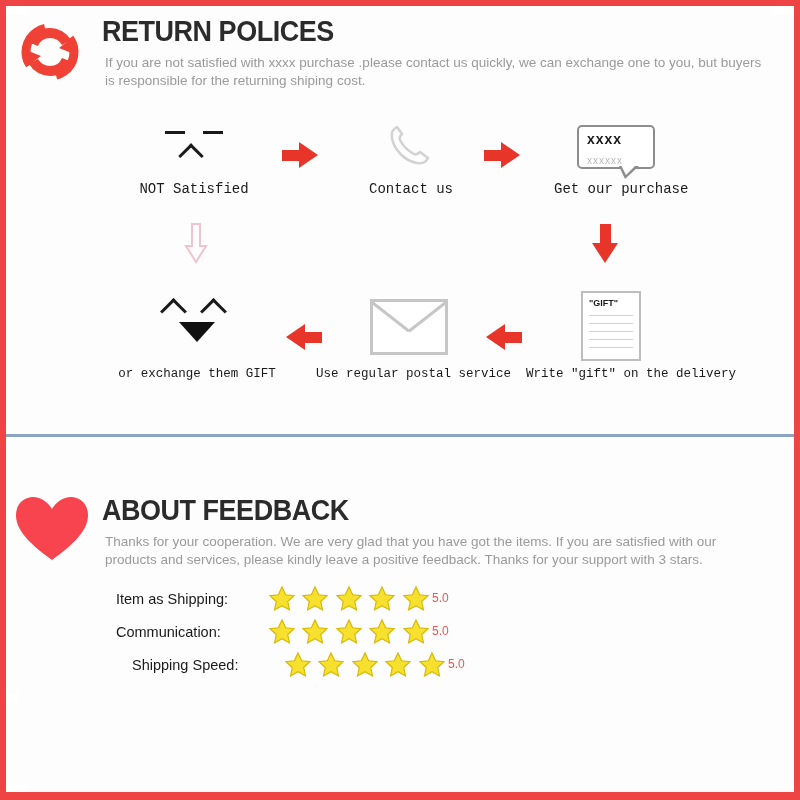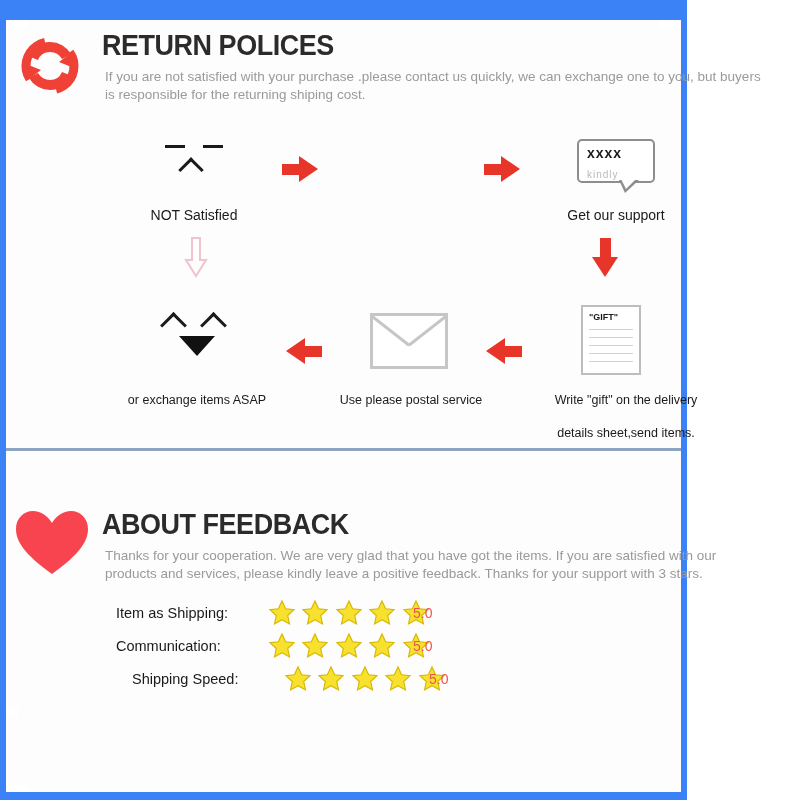--- a/index.html
+++ b/index.html
@@ -4,24 +4,24 @@
 <style>
   html,body{margin:0;padding:0;}
   body{
     width:800px;height:800px;
     background:#ffffff;
     font-family:"Liberation Sans", sans-serif;
     overflow:hidden;
   }
   .page{
     position:relative;
-    width:687px;height:800px;
+    width:800px;height:800px;
     box-sizing:border-box;
-    background:#3b82f6;
-    padding:20px 6px 8px 6px;
+    background:#ef4444;
+    padding:6px 6px 8px 6px;
   }
   .inner{
     position:relative;
     width:100%;height:100%;
     background:#fdfdfd;
     box-sizing:border-box;
   }
   
   .notch{position:absolute;background:#ffffff;}
   .notch-left-top{left:0;top:0;width:22px;height:8px;}
@@ -48,22 +48,23 @@
     position:absolute;
     color:#9a9a9a;
     font-size:13.5px;
     line-height:18px;
     width:660px;
   }
   .s-return{left:99px;top:48px;}
   .s-feedback{left:99px;top:97px;}
   .cell{position:absolute;text-align:center;}
   .cell .caption{
-    font-size:14px;color:#1a1a1a;margin-top:14px;line-height:19px;
+    font-size:14px;color:#1a1a1a;margin-top:2px;line-height:19px;
     white-space:nowrap;
+    font-family:Liberation Mono, monospace;
   }
   .cell .caption.small{font-size:12.5px;}
   .glyphbox{height:62px;display:flex;align-items:center;justify-content:center;}
 
   
   .face{position:relative;width:74px;height:48px;}
   .eye-dash{position:absolute;top:8px;width:20px;height:3px;background:#1a1a1a;}
   .eye-dash.l{left:8px;}
   .eye-dash.r{left:46px;}
   .mouth-caret{
@@ -138,21 +139,21 @@
   
   .divider{position:absolute;left:0;right:0;top:428px;height:3px;background:#8fa3c2;}
 
   
   .sec-feedback{position:relative;}
   .heart{position:absolute;left:8px;top:58px;width:76px;height:70px;}
   .rate-row{position:absolute;left:0;width:100%;height:32px;}
   .rate-label{position:absolute;left:110px;font-size:14.5px;color:#1a1a1a;}
   .stars{position:absolute;left:262px;top:-6px;}
   .stars svg{display:inline-block;margin-right:1px;}
-  .score{position:absolute;left:407px;font-size:14px;color:#ef5350;}
+  .score{position:absolute;left:426px;font-size:12px;color:#ef5350;}
 </style>
 </head>
 <body>
 
 <div class="page">
   <div class="inner">
 
     <div class="notch notch-left-top"></div>
     <div class="notch notch-right-top"></div>
     <div class="notch notch-left-bot"></div>
@@ -166,56 +167,64 @@
           <path d="M56 20 l2 16 -15 -6 z" fill="#ef4136"></path>
           <path d="M34 58 a24 24 0 0 1 -21 -12 l9 -5 a14 14 0 0 0 12 7 z" fill="#ef4136"></path>
           <path d="M12 48 l-2 -16 15 6 z" fill="#ef4136"></path>
           <path d="M34 10 a24 24 0 0 0 -22 14 l10 4 a13 13 0 0 1 12 -8 z" fill="#ef4136"></path>
           <path d="M34 58 a24 24 0 0 0 22 -14 l-10 -4 a13 13 0 0 1 -12 8 z" fill="#ef4136"></path>
           <circle cx="34" cy="34" r="24" fill="none" stroke="#ef4136" stroke-width="9" stroke-dasharray="46 30" transform="rotate(-35 34 34)"></circle>
         </svg>
       </div>
 
       <div class="title t-return">RETURN POLICES</div>
-      <div class="subtitle s-return">If you are not satisfied with your purchase .please contact us quickly, we can exchange one to you, but buyers is responsible for the returning shiping cost.</div>
+      <div class="subtitle s-return">If you are not satisfied with xxxx purchase .please contact us quickly, we can exchange one to you, but buyers is responsible for the returning shiping cost.</div>
 
       <div class="cell" style="left:128px;top:110px;width:120px;">
         <div class="glyphbox">
           <div class="face">
             <div class="eye-dash l"></div>
             <div class="eye-dash r"></div>
             <div class="mouth-caret"></div>
           </div>
         </div>
         <div class="caption">NOT Satisfied</div>
       </div>
 
       <div class="cell" style="left:276px;top:136px;width:44px;">
         <div class="arr-r">
             <div class="shaft"></div>
             <div class="head"></div>
           </div>
       </div>
 
+      <div class="cell" style="left:345px;top:110px;width:120px;">
+        <div class="glyphbox phone">
+          <svg width="56" height="56" viewBox="0 0 56 56">
+            <path d="M14 8 c-4 2 -6 6 -5 11 c2 12 13 23 25 25 c5 1 9 -1 11 -5 l-8 -6 c-2 2 -4 3 -6 2 c-6 -3 -11 -8 -14 -14 c-1 -2 0 -4 2 -6 z" fill="none" stroke="#d2d2d2" stroke-width="2.5" stroke-linejoin="round"></path>
+          </svg>
+        </div>
+        <div class="caption">Contact us</div>
+      </div>
 
       <div class="cell" style="left:478px;top:136px;width:44px;">
         <div class="arr-r">
             <div class="shaft"></div>
             <div class="head"></div>
           </div>
       </div>
 
       <div class="cell" style="left:548px;top:110px;width:124px;">
         <div class="glyphbox">
           <div class="bubble">
             <div class="bx1">xxxx</div>
-            <div class="bx2">kindly</div>
-          </div>
-        </div>
-        <div class="caption">Get our support</div>
+            <div class="bx2">xxxxxx</div>
+          </div>
+        </div>
+        <div class="caption">Get our purchase</div>
       </div>
 
       <div class="cell" style="left:586px;top:218px;width:26px;">
         <div class="arr-d">
             <div class="shaft"></div>
             <div class="head"></div>
           </div>
       </div>
 
       <div class="cell" style="left:176px;top:216px;width:28px;">
@@ -227,39 +236,39 @@
       <div class="cell" style="left:126px;top:285px;width:130px;">
         <div class="glyphbox">
           <div class="face2">
             <div class="eye-caret l"></div>
             <div class="eye-caret r"></div>
             <div class="mouth-tri"></div>
           </div>
         </div>
       </div>
       <div class="cell" style="left:82px;top:357px;width:218px;">
-        <div class="caption small">or exchange items ASAP</div>
+        <div class="caption small">or exchange them GIFT</div>
       </div>
 
       <div class="cell" style="left:280px;top:318px;width:44px;">
         <div class="arr-l">
             <div class="shaft"></div>
             <div class="head"></div>
           </div>
       </div>
 
       <div class="cell" style="left:363px;top:290px;width:80px;">
         <div class="glyphbox">
           <div class="envelope">
               <div class="fl"></div>
             </div>
         </div>
       </div>
       <div class="cell" style="left:310px;top:357px;width:190px;">
-        <div class="caption small">Use please postal service</div>
+        <div class="caption small">Use regular postal service</div>
       </div>
 
       <div class="cell" style="left:480px;top:318px;width:44px;">
         <div class="arr-l">
             <div class="shaft"></div>
             <div class="head"></div>
           </div>
       </div>
 
       <div class="cell" style="left:570px;top:283px;width:70px;">
@@ -269,21 +278,20 @@
             <div class="ln"></div>
               <div class="ln"></div>
               <div class="ln"></div>
               <div class="ln"></div>
               <div class="ln"></div>
           </div>
         </div>
       </div>
       <div class="cell" style="left:520px;top:357px;width:200px;">
         <div class="caption small">Write "gift" on the delivery</div>
-        <div class="caption small">details sheet,send items.</div>
       </div>
 
     </div>
 
     <div class="divider"></div>
 
     <div class="sec-feedback">
 
       <div class="heart">
         <svg width="76" height="70" viewBox="0 0 76 70">

